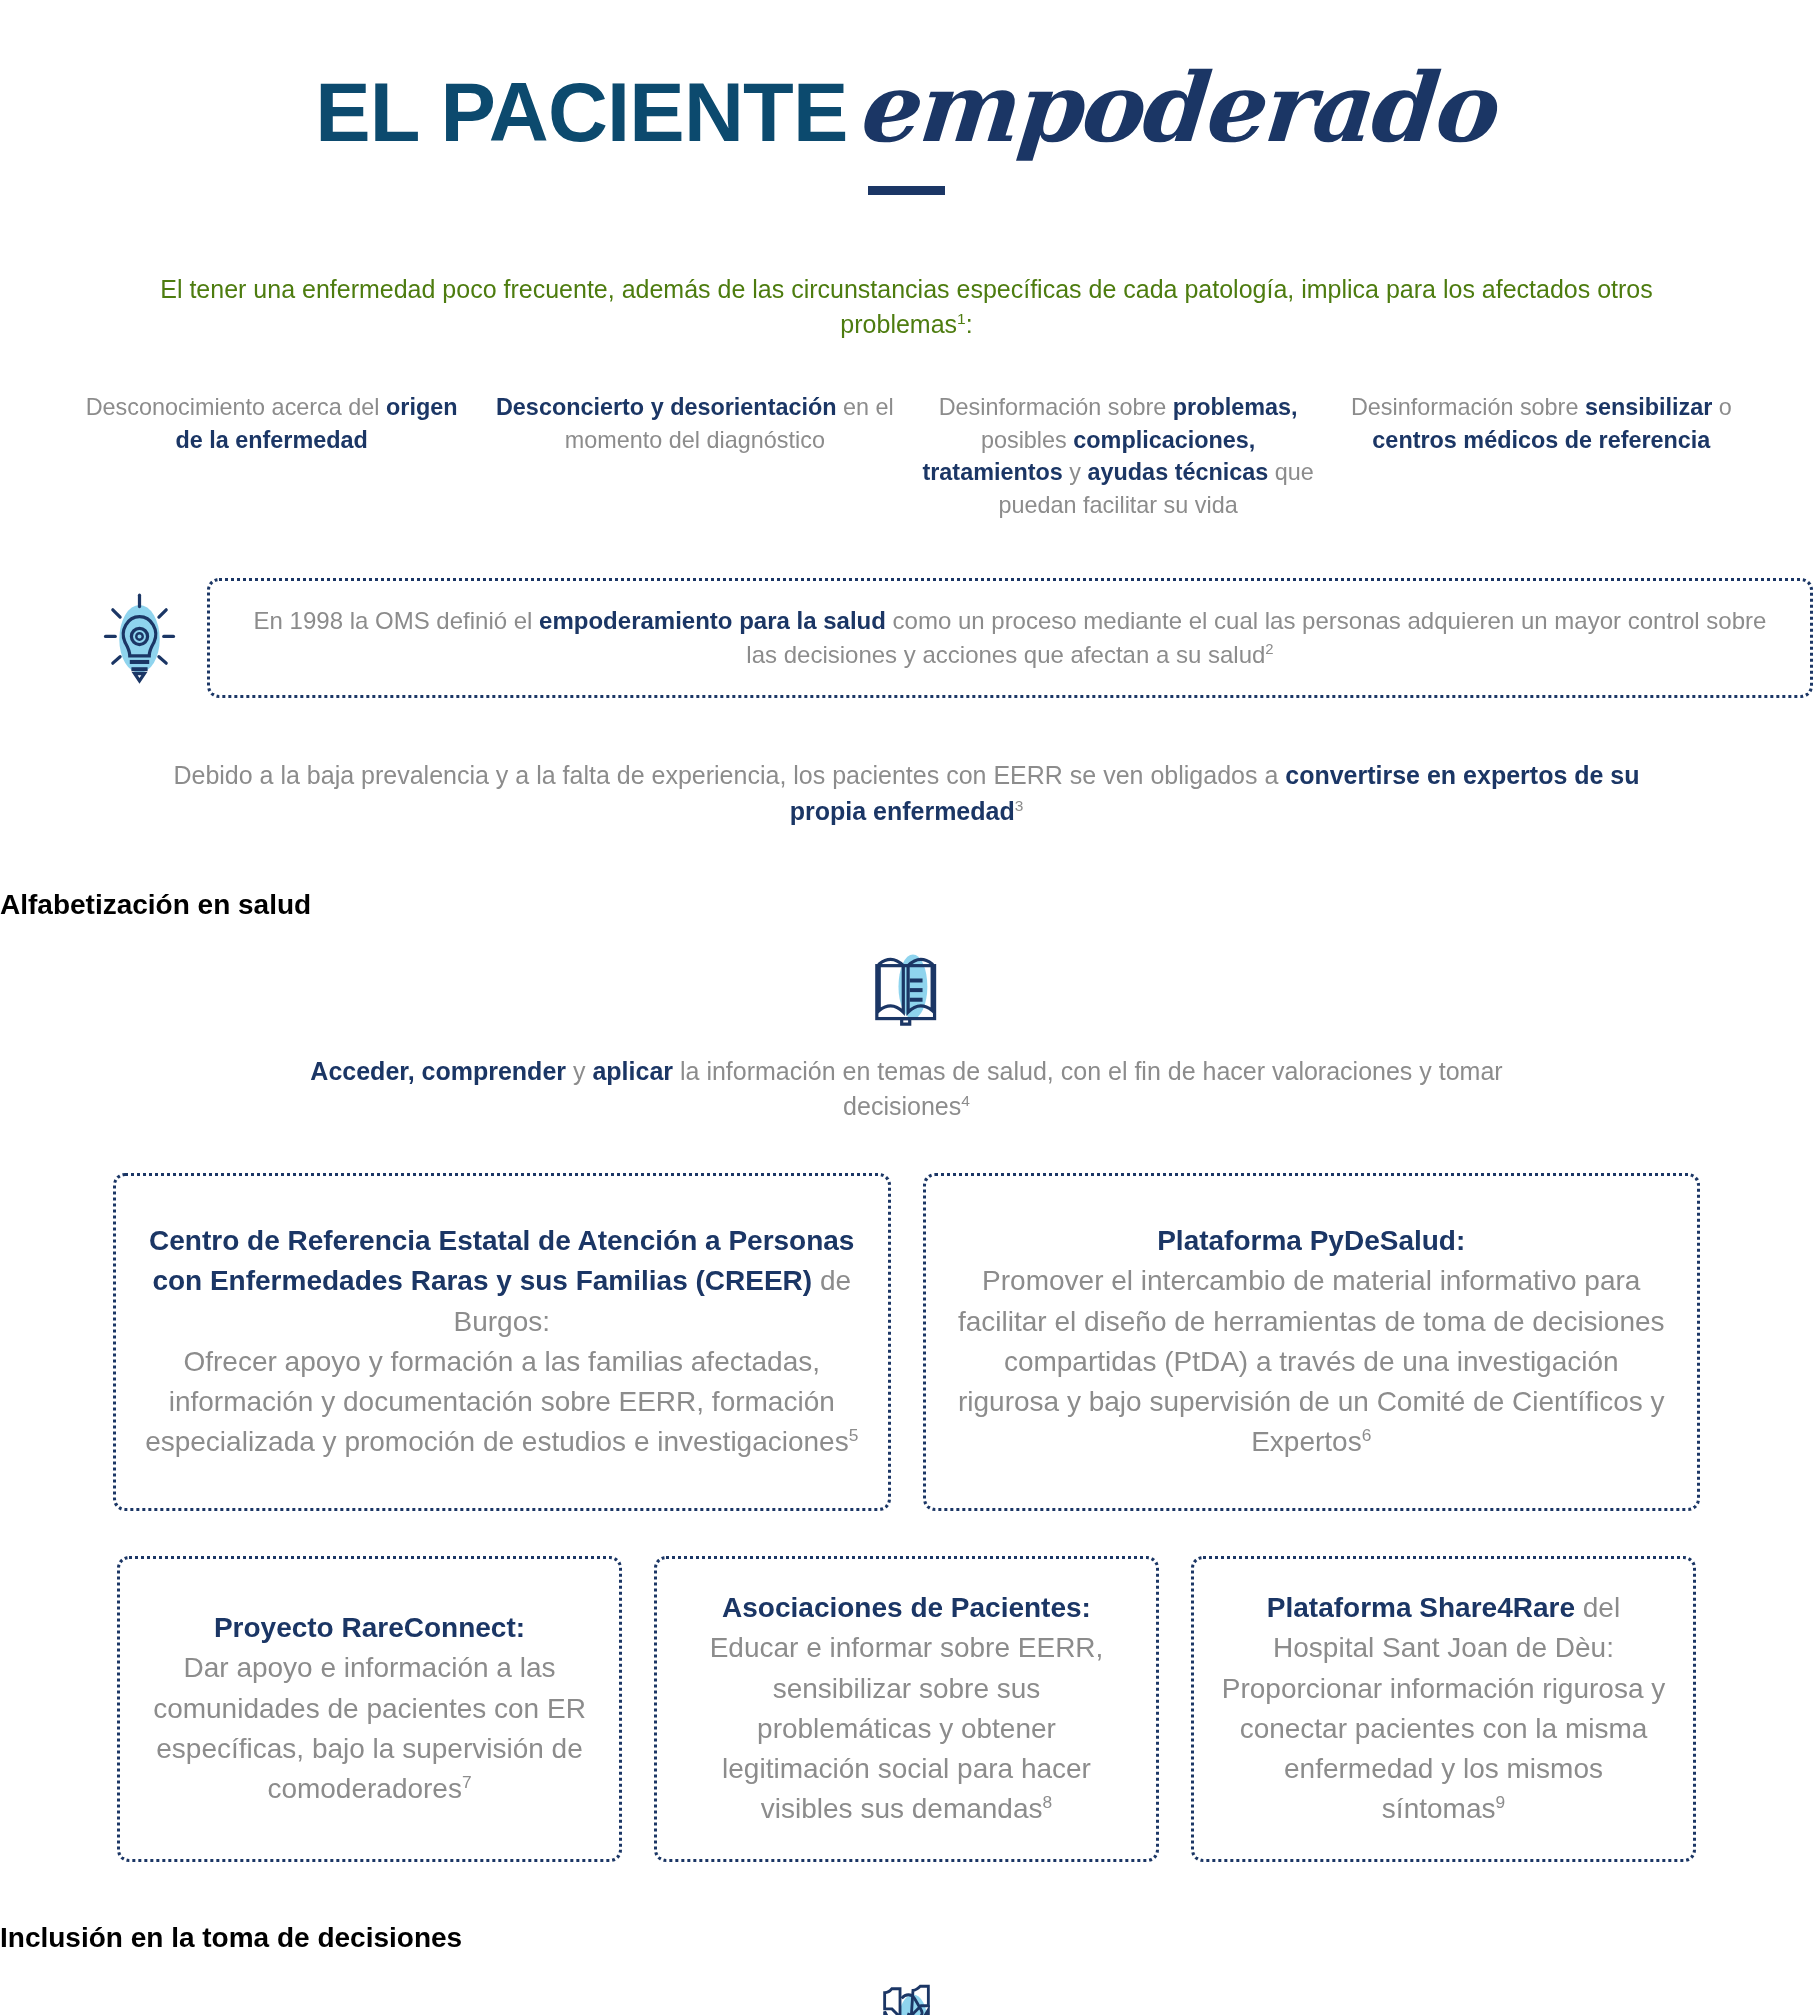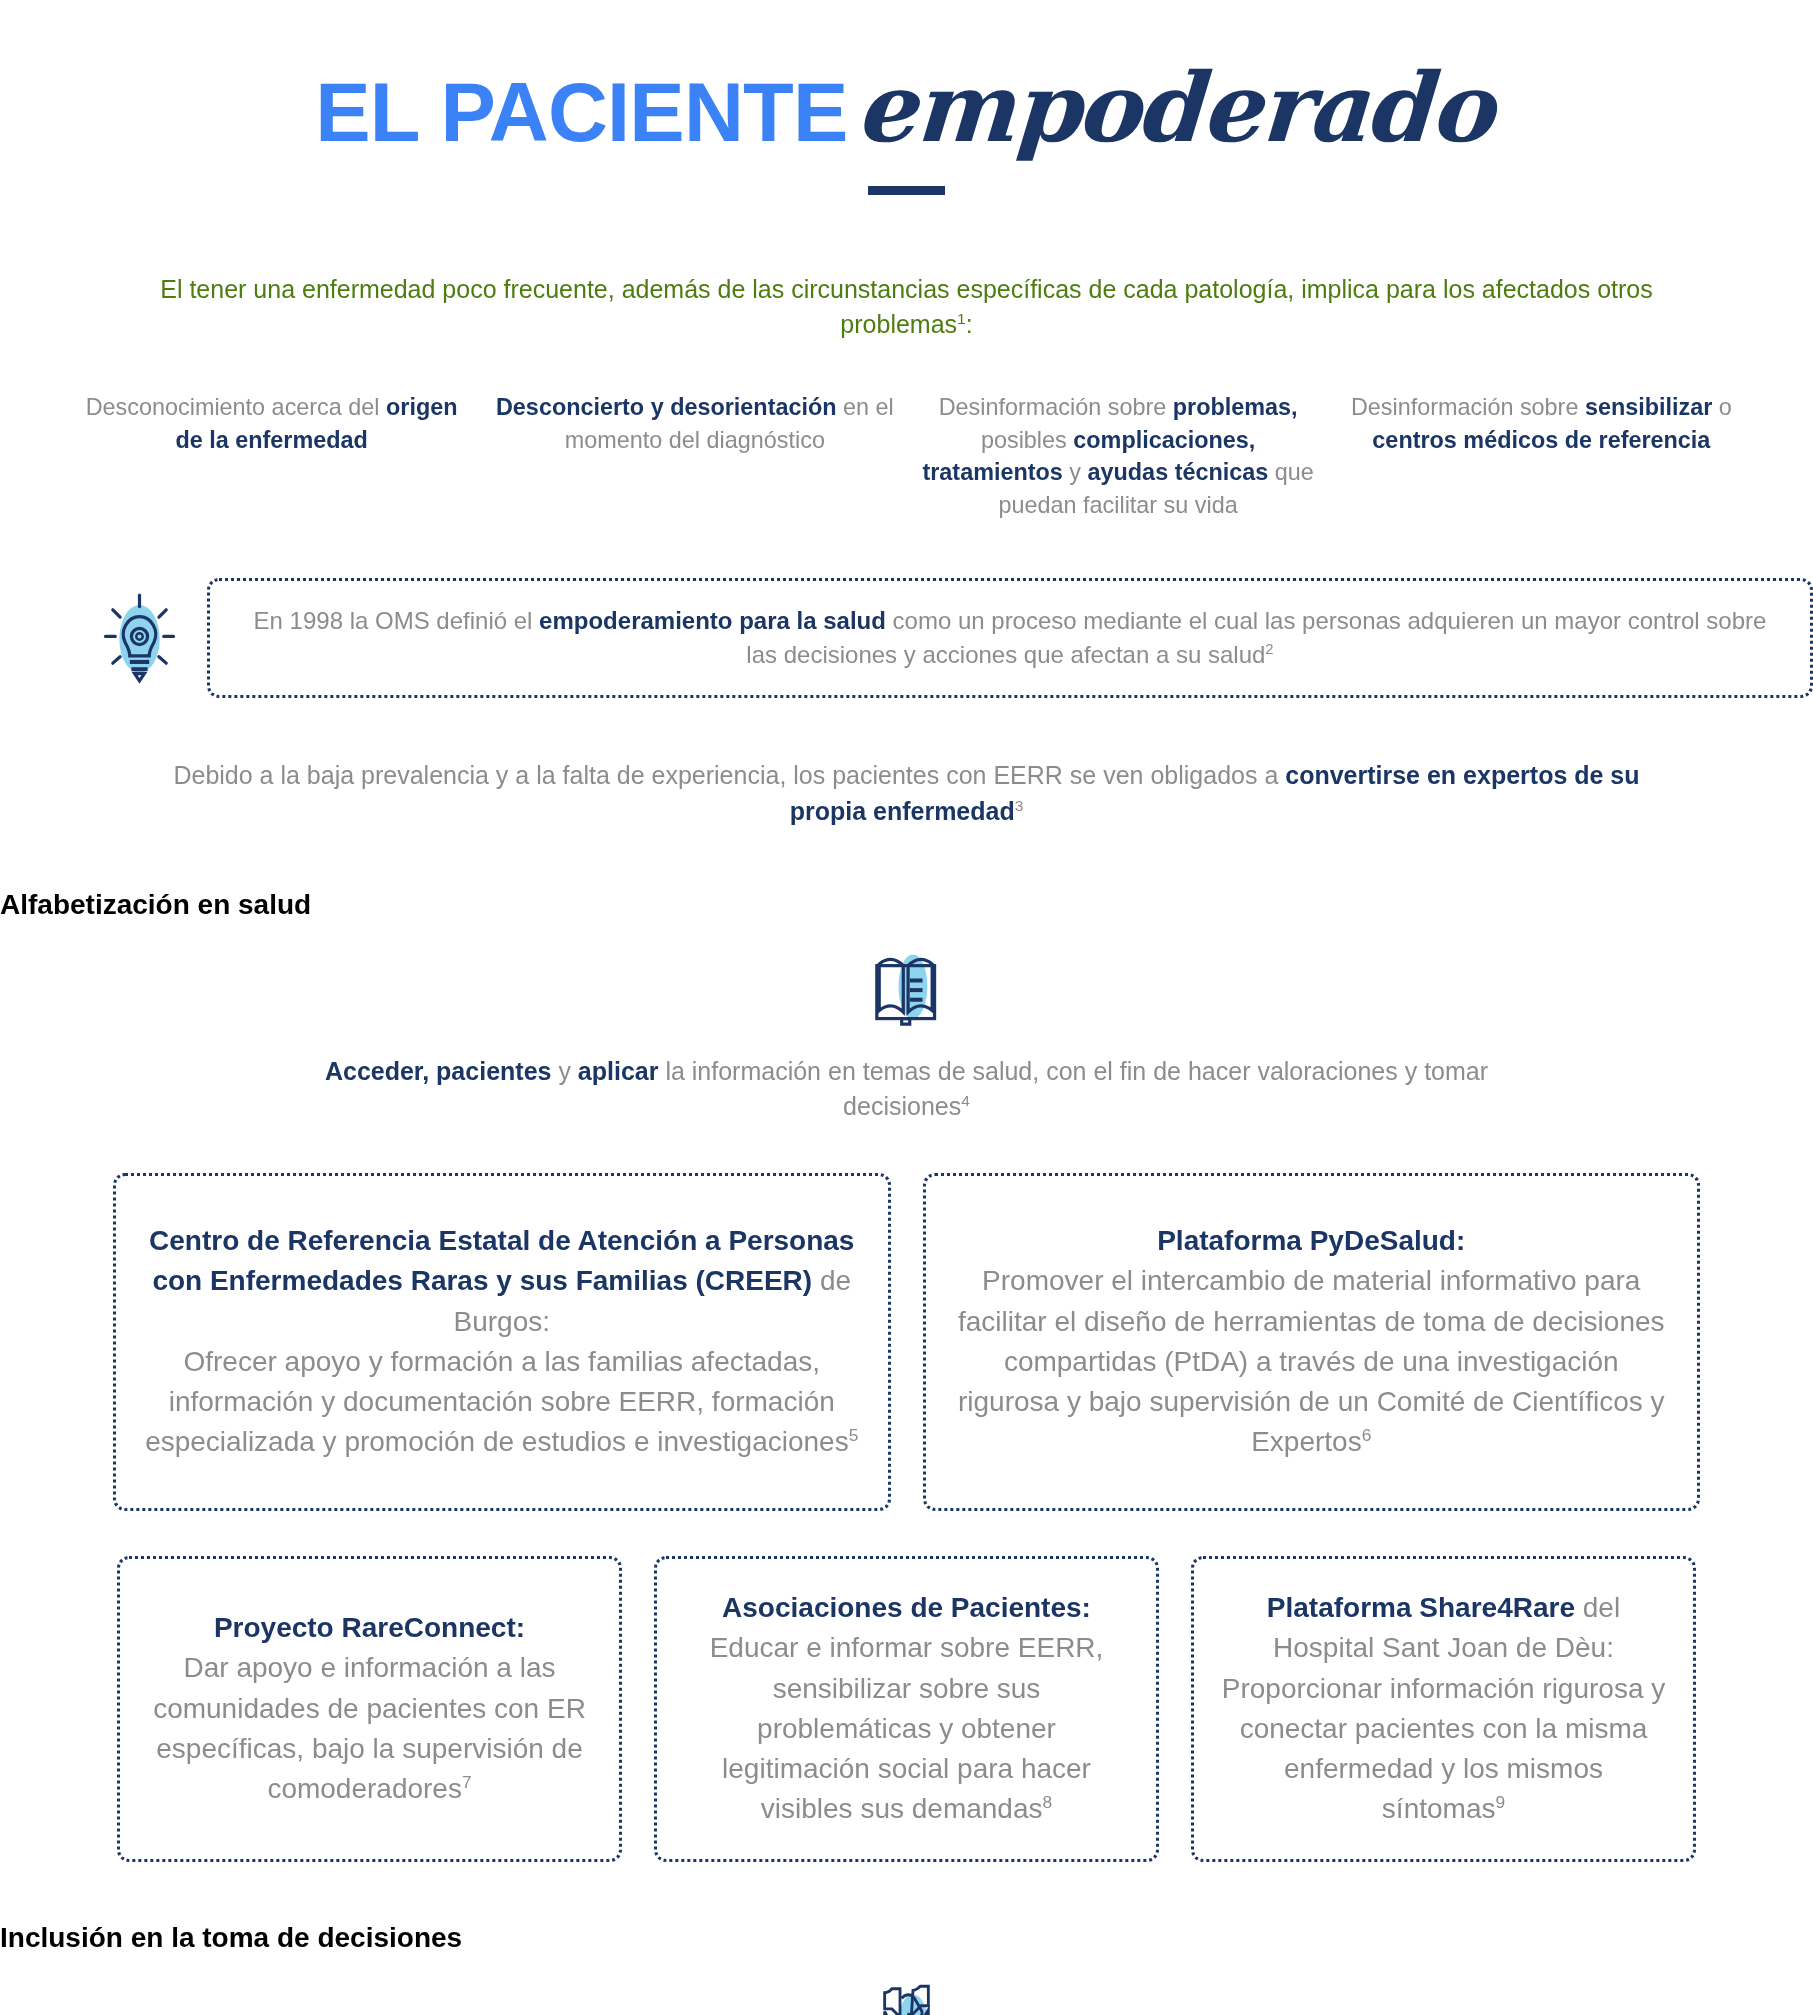--- a/index.html
+++ b/index.html
@@ -11,21 +11,21 @@
   }
   .page{position:relative;width:1813px;height:2946px;overflow:hidden;}
 
   
   .header{padding-top:60px;text-align:center;}
   .title-line{
     display:flex;align-items:baseline;justify-content:center;gap:15.3px;
     line-height:1;
   }
   .title-a{
-    font-size:83px;font-weight:bold;color:#3b82f6;letter-spacing:-0.8px;
+    font-size:83px;font-weight:bold;color:#0c4a6e;letter-spacing:-0.8px;
     font-family:"Liberation Sans", sans-serif;
   }
   .title-b{
     font-size:95px;color:#1b3665;font-style:italic;font-weight:bold;
     font-family:"DejaVu Serif", serif;letter-spacing:-2.4px;
     transform:skewX(-6deg);
   }
   .title-rule{
     width:77px;height:8.9px;background:#1b3665;margin:31px auto 0;
   }
@@ -161,21 +161,21 @@
       <path d="M14 22 c10 -8 20 -8 30 2 v58 c-10 -10 -20 -10 -30 -2 z" fill="none" stroke="#1b3665" stroke-width="4"></path>
       <path d="M80 22 c-10 -8 -20 -8 -30 2 v58 c10 -10 20 -10 30 -2 z" fill="none" stroke="#1b3665" stroke-width="4"></path>
       <rect x="11" y="24" width="72" height="66" fill="none" stroke="#1b3665" stroke-width="4"></rect>
       <rect x="52" y="40" width="16" height="5" fill="#1b3665"></rect>
       <rect x="52" y="52" width="16" height="5" fill="#1b3665"></rect>
       <rect x="52" y="64" width="16" height="5" fill="#1b3665"></rect>
       <path d="M42 90 h10 v7 h-10 z" fill="none" stroke="#1b3665" stroke-width="4"></path>
     </svg>
   </div>
   <div class="sect-sub">
-    <b>Acceder, pacientes</b><span> y </span><b>aplicar</b><span> la información en temas de salud, con el fin de hacer valoraciones y tomar decisiones</span><sup>4</sup>
+    <b>Acceder, comprender</b><span> y </span><b>aplicar</b><span> la información en temas de salud, con el fin de hacer valoraciones y tomar decisiones</span><sup>4</sup>
   </div>
 
   <div class="grid g2">
     <div class="card c2 dotted">
         <div class="inner">
       <b>Centro de Referencia Estatal de Atención a Personas con Enfermedades Raras y sus Familias (CREER)</b><span> de Burgos:</span><br>
       <span>Ofrecer apoyo y formación a las familias afectadas, información y documentación sobre EERR, formación especializada y promoción de estudios e investigaciones</span><sup>5</sup>
     </div>
       </div>
     <div class="card c2 dotted">

